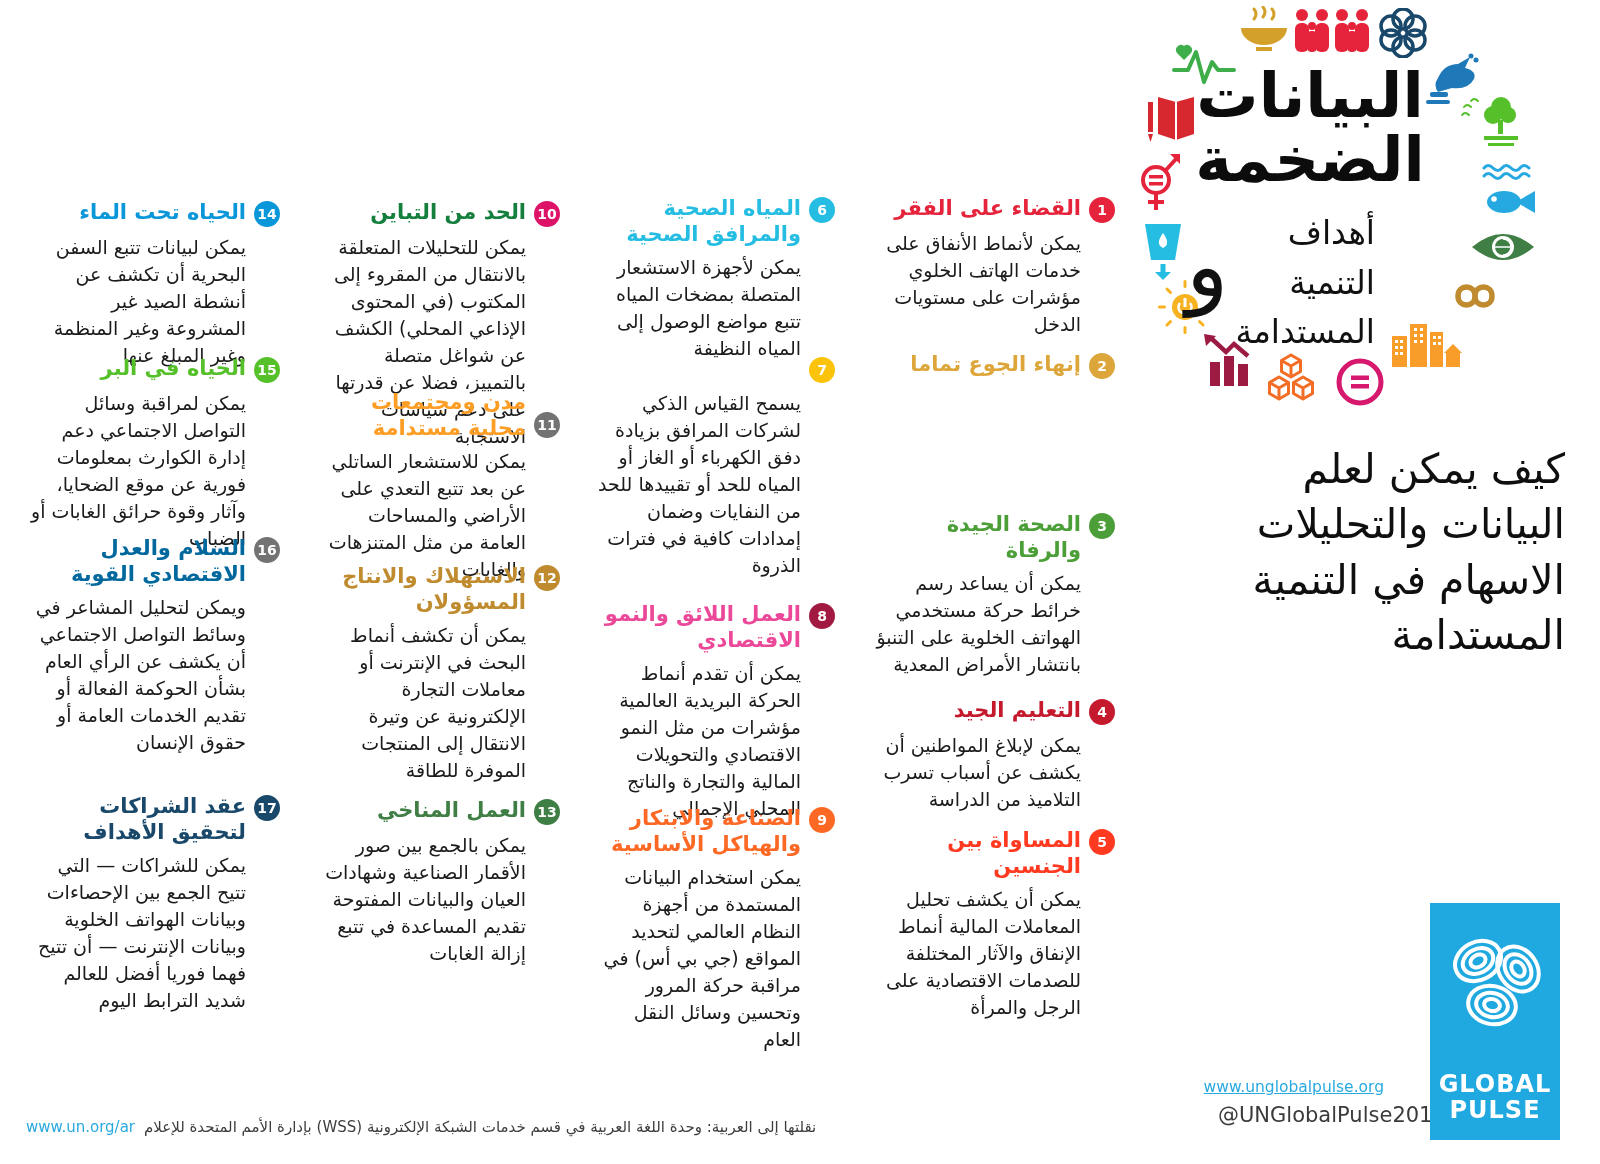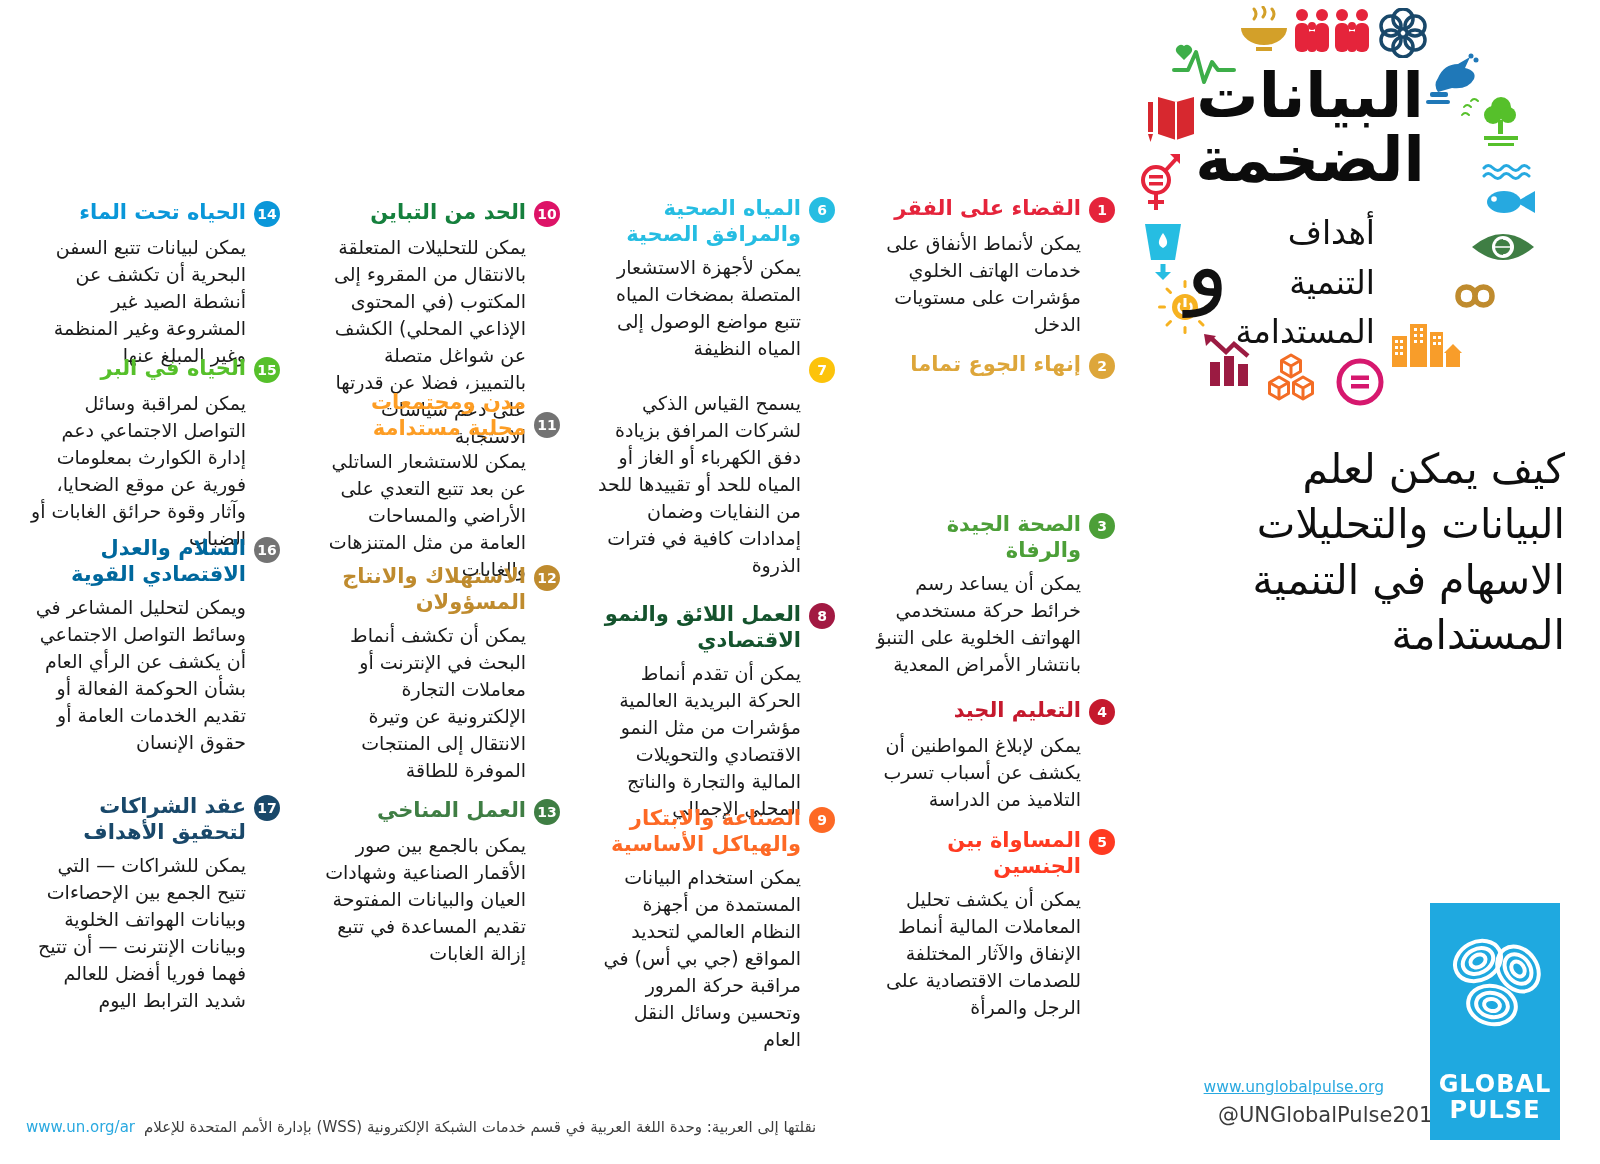--- a/index.html
+++ b/index.html
@@ -304,21 +304,21 @@
   </section>
   <section class="goal" style="left:595px;top:356px;width:240px">
     <header class="gh">
         <span class="badge" style="background-color: rgb(252, 195, 11);">7</span>
       </header>
     <p class="gb">يسمح القياس الذكي لشركات المرافق بزيادة دفق الكهرباء أو الغاز أو المياه للحد أو تقييدها للحد من النفايات وضمان إمدادات كافية في فترات الذروة</p>
   </section>
   <section class="goal" style="left:595px;top:602px;width:240px">
     <header class="gh">
         <span class="badge" style="background-color: rgb(162, 25, 66);">8</span>
-        <h3 class="gt" style="color: #14532d;">العمل اللائق والنمو الاقتصادي</h3>
+        <h3 class="gt" style="color: #ec4899;">العمل اللائق والنمو الاقتصادي</h3>
       </header>
     <p class="gb">يمكن أن تقدم أنماط الحركة البريدية العالمية مؤشرات من مثل النمو الاقتصادي والتحويلات المالية والتجارة والناتج المحلي الإجمالي</p>
   </section>
   <section class="goal" style="left:595px;top:806px;width:240px">
     <header class="gh">
         <span class="badge" style="background-color: rgb(253, 105, 37);">9</span>
         <h3 class="gt" style="color: rgb(253, 105, 37);">الصناعة والابتكار والهياكل الأساسية</h3>
       </header>
     <p class="gb">يمكن استخدام البيانات المستمدة من أجهزة النظام العالمي لتحديد المواقع (جي بي أس) في مراقبة حركة المرور وتحسين وسائل النقل العام</p>
   </section>

